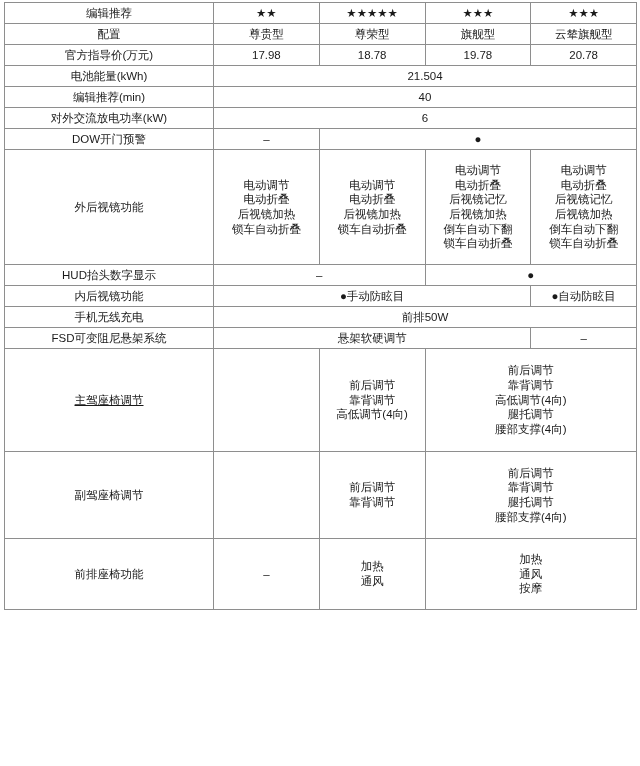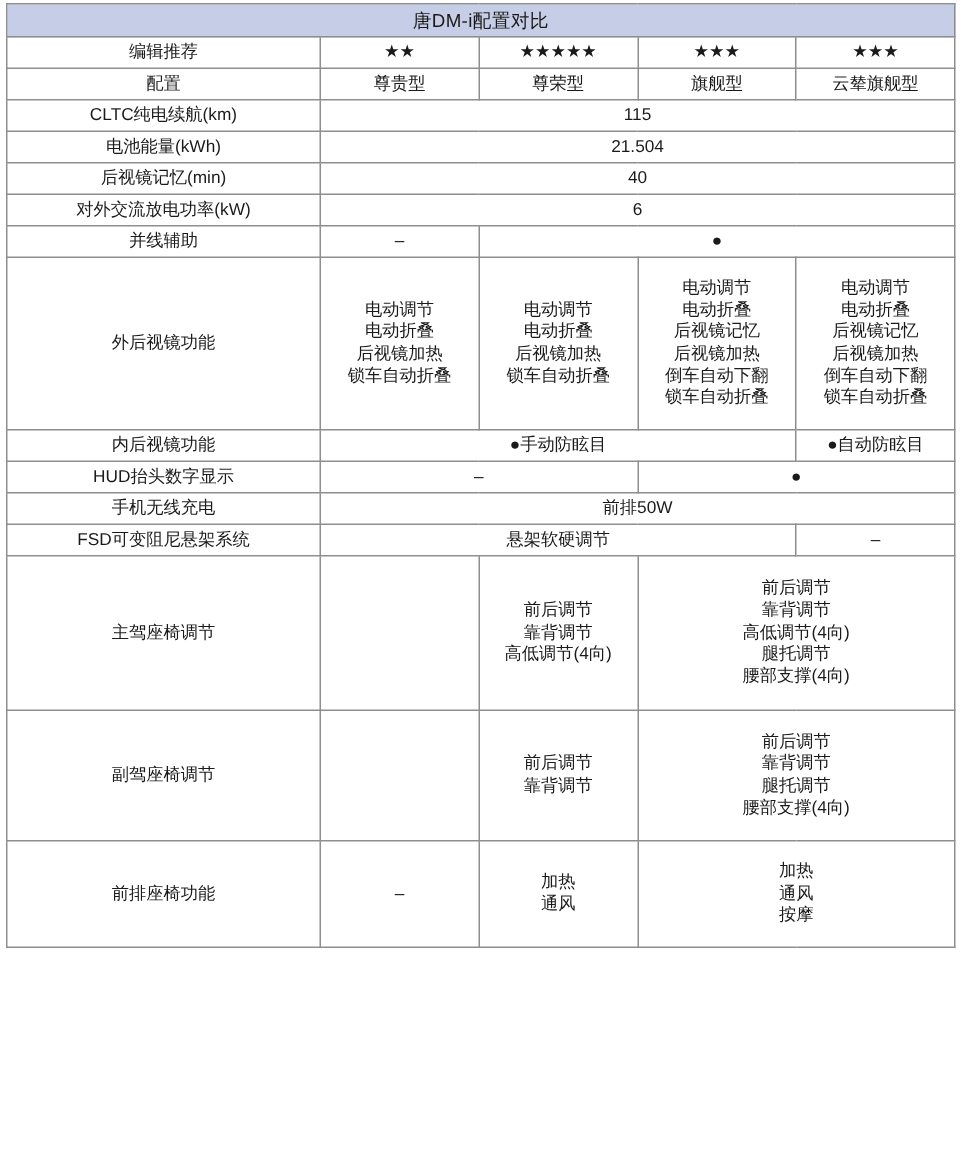--- a/index.html
+++ b/index.html
@@ -66,55 +66,55 @@
 
 <table id="spec-table">
   <colgroup>
     <col class="c-label">
     <col class="c-v">
       <col class="c-v">
       <col class="c-v">
       <col class="c-v">
   </colgroup>
   <tbody id="table-body">
-    <tr>
-      <td class="title-cell" colspan="5">唐DM-i配置对比</td>
-    </tr>
   <tr class="row-h20">
         <td class="label-cell">编辑推荐</td>
         <td class="stars black">★★</td>
         <td class="stars red">★★★★★</td>
         <td class="stars black">★★★</td>
         <td class="stars black">★★★</td>
       </tr>
       <tr class="row-h20">
         <td class="label-cell">配置</td>
         <td class="nowrap">尊贵型</td>
         <td class="nowrap">尊荣型</td>
         <td class="nowrap">旗舰型</td>
         <td class="nowrap">云辇旗舰型</td>
       </tr>
       <tr class="row-h20">
-        <td class="label-cell">CLTC纯电续航(km)</td>
-        <td colspan="4" class="nowrap">115</td>
+        <td class="label-cell">官方指导价(万元)</td>
+        <td class="nowrap">17.98</td>
+        <td class="nowrap">18.78</td>
+        <td class="nowrap">19.78</td>
+        <td class="nowrap">20.78</td>
       </tr>
       <tr class="row-h20">
         <td class="label-cell">电池能量(kWh)</td>
         <td colspan="4" class="nowrap">21.504</td>
       </tr>
       <tr class="row-h20">
-        <td class="label-cell">后视镜记忆(min)</td>
+        <td class="label-cell">编辑推荐(min)</td>
         <td colspan="4" class="nowrap">40</td>
       </tr>
       <tr class="row-h20">
         <td class="label-cell">对外交流放电功率(kW)</td>
         <td colspan="4" class="nowrap">6</td>
       </tr>
       <tr class="row-h20">
-        <td class="label-cell">并线辅助</td>
+        <td class="label-cell">DOW开门预警</td>
         <td class="nowrap dash">–</td>
         <td colspan="3" class="nowrap dot">●</td>
       </tr>
       <tr>
         <td class="label-cell" style="height: 110px;">外后视镜功能</td>
         <td class="multi">
           <div>电动调节</div>
           <div>电动折叠</div>
           <div>后视镜加热</div>
           <div>锁车自动折叠</div>
@@ -134,42 +134,42 @@
           <div>锁车自动折叠</div>
         </td>
         <td class="multi">
           <div>电动调节</div>
           <div>电动折叠</div>
           <div>后视镜记忆</div>
           <div>后视镜加热</div>
           <div>倒车自动下翻</div>
           <div>锁车自动折叠</div>
         </td>
+      </tr>
+      <tr class="row-h20">
+        <td class="label-cell">HUD抬头数字显示</td>
+        <td colspan="2" class="nowrap dash">–</td>
+        <td colspan="2" class="nowrap dot">●</td>
       </tr>
       <tr class="row-h20">
         <td class="label-cell">内后视镜功能</td>
         <td colspan="3" class="nowrap">●手动防眩目</td>
         <td class="nowrap">●自动防眩目</td>
       </tr>
       <tr class="row-h20">
-        <td class="label-cell">HUD抬头数字显示</td>
-        <td colspan="2" class="nowrap dash">–</td>
-        <td colspan="2" class="nowrap dot">●</td>
-      </tr>
-      <tr class="row-h20">
         <td class="label-cell">手机无线充电</td>
         <td colspan="4" class="nowrap">前排50W</td>
       </tr>
       <tr class="row-h20">
         <td class="label-cell">FSD可变阻尼悬架系统</td>
         <td colspan="3" class="nowrap">悬架软硬调节</td>
         <td class="nowrap dash">–</td>
       </tr>
       <tr>
-        <td class="label-cell" style="height: 98px;">主驾座椅调节</td>
+        <td class="label-cell" style="height: 98px; text-decoration: underline;">主驾座椅调节</td>
         <td class="multi blank"></td>
         <td class="multi">
           <div>前后调节</div>
           <div>靠背调节</div>
           <div>高低调节(4向)</div>
         </td>
         <td colspan="2" class="multi">
           <div>前后调节</div>
           <div>靠背调节</div>
           <div>高低调节(4向)</div>

